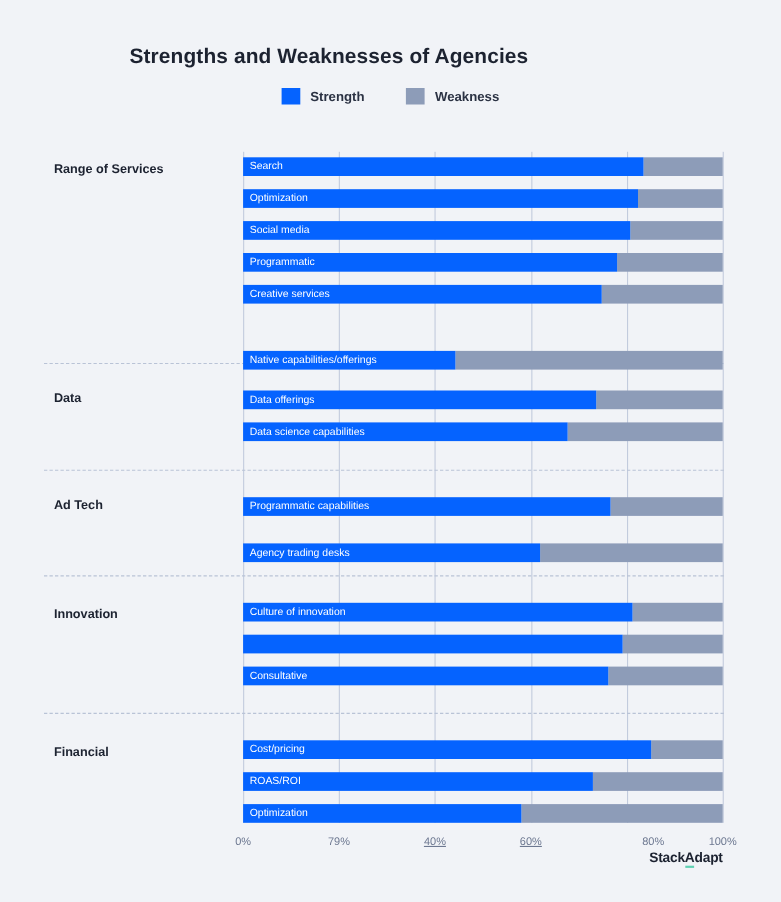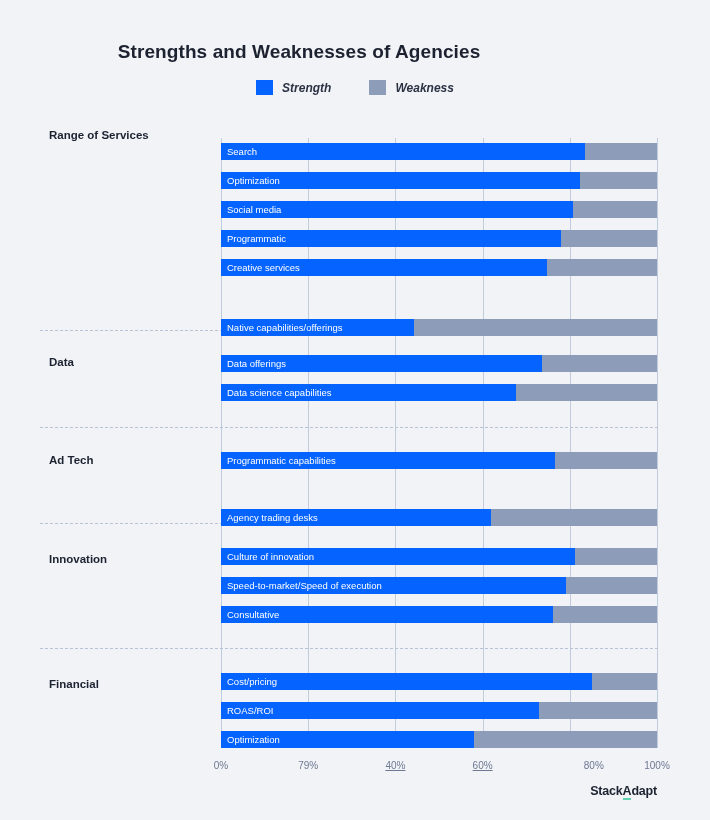--- a/index.html
+++ b/index.html
@@ -47,21 +47,20 @@
   }
   .legend-swatch {
     width: 17px;
     height: 15px;
     display: block;
   }
   .legend-label {
     font-size: 12px;
     font-weight: bold;
     color: #2b3243;
-    font-style: italic;
   }
 
   
   .plot {
     position: absolute;
     left: 221px;
     top: 138px;
     width: 436px;
     height: 610px;
   }
@@ -139,21 +138,21 @@
     top: 0;
     font-size: 10px;
     color: #6d7891;
     white-space: nowrap;
     transform: translateX(-50%);
   }
 
   .logo {
     position: absolute;
     right: 53px;
-    bottom: 22px;
+    bottom: 33px;
     font-size: 12.5px;
     font-weight: bold;
     color: #1c2230;
     letter-spacing: -0.2px;
   }
   .logo .accent-letter {
     position: relative;
     display: inline-block;
   }
   .logo .accent-letter::after {
@@ -195,21 +194,21 @@
       </div>
   </div>
 
   <div id="dividers">
       <div class="section-divider" style="top: 330px;"></div>
       <div class="section-divider" style="top: 427px;"></div>
       <div class="section-divider" style="top: 523px;"></div>
       <div class="section-divider" style="top: 648px;"></div>
     </div>
   <div id="cat-labels">
-      <div class="cat-label" style="top: 129px;">Range of Services</div>
+      <div class="cat-label" style="top: 148px;">Range of Services</div>
       <div class="cat-label" style="top: 356px;">Data</div>
       <div class="cat-label" style="top: 454px;">Ad Tech</div>
       <div class="cat-label" style="top: 553px;">Innovation</div>
       <div class="cat-label" style="top: 678px;">Financial</div>
     </div>
   <div id="bars">
       <div class="bar-row" style="top: 143px;">
         <div class="bar-weakness" style="width: 71.94px;"></div>
         <div class="bar-strength" style="width: 364.06px;"></div>
         <div class="bar-label">Search</div>
@@ -247,34 +246,33 @@
       <div class="bar-row" style="top: 384px;">
         <div class="bar-weakness" style="width: 140.828px;"></div>
         <div class="bar-strength" style="width: 295.172px;"></div>
         <div class="bar-label">Data science capabilities</div>
       </div>
       <div class="bar-row" style="top: 452px;">
         <div class="bar-weakness" style="width: 102.024px;"></div>
         <div class="bar-strength" style="width: 333.976px;"></div>
         <div class="bar-label">Programmatic capabilities</div>
       </div>
-      <div class="bar-row" style="top: 509px; text-align: center;">
+      <div class="bar-row" style="top: 494px; text-align: center;">
         <div class="bar-weakness" style="width: 166.116px;"></div>
         <div class="bar-strength" style="width: 269.884px;"></div>
         <div class="bar-label">Agency trading desks</div>
       </div>
       <div class="bar-row" style="top: 548px;">
         <div class="bar-weakness" style="width: 81.968px;"></div>
         <div class="bar-strength" style="width: 354.032px;"></div>
         <div class="bar-label">Culture of innovation</div>
       </div>
       <div class="bar-row" style="top: 577px;">
         <div class="bar-weakness" style="width: 91.124px;"></div>
         <div class="bar-strength" style="width: 344.876px;"></div>
-        <div class="bar-label">Speed-to-market/Speed of execution</div>
       </div>
       <div class="bar-row" style="top: 606px;">
         <div class="bar-weakness" style="width: 104.204px;"></div>
         <div class="bar-strength" style="width: 331.796px;"></div>
         <div class="bar-label">Consultative</div>
       </div>
       <div class="bar-row" style="top: 673px;">
         <div class="bar-weakness" style="width: 64.964px;"></div>
         <div class="bar-strength" style="width: 371.036px;"></div>
         <div class="bar-label">Cost/pricing</div>

